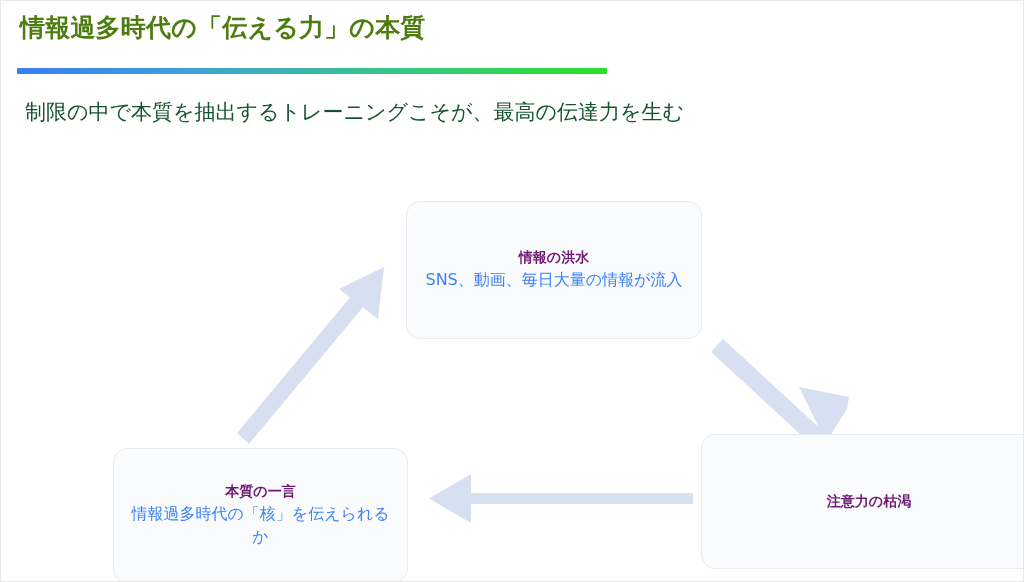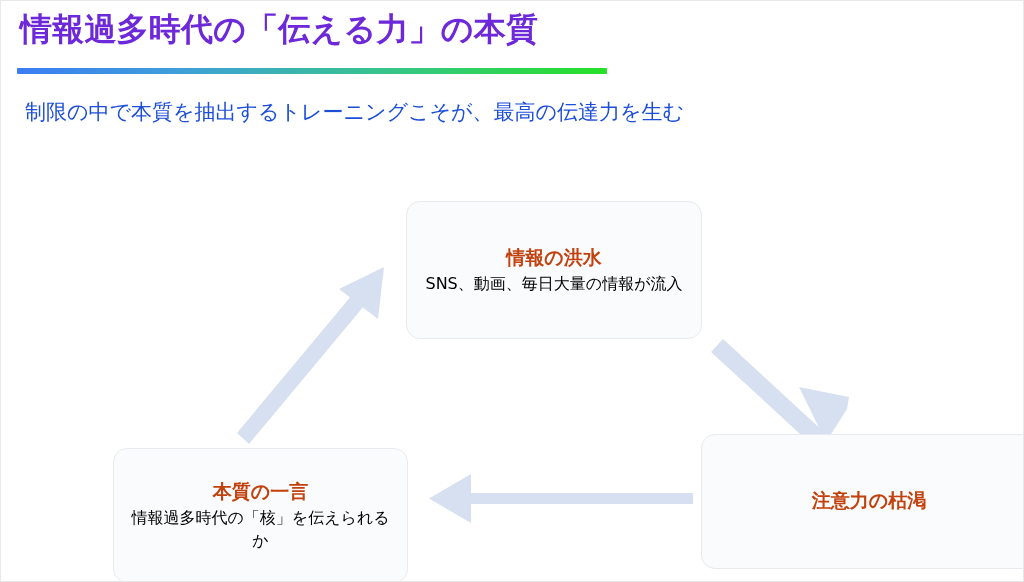--- a/index.html
+++ b/index.html
@@ -24,76 +24,75 @@
     height: 580px;
     background: #ffffff;
     overflow: hidden;
   }
 
   
   .page-title {
     position: absolute;
     left: 19px;
     top: 11px;
-    font-size: 32px;
+    font-size: 25px;
     font-weight: bold;
-    color: #6d28d9;
+    color: #4d7c0f;
     letter-spacing: 0.2px;
     white-space: nowrap;
     line-height: 1.25;
-    font-family: Liberation Mono, monospace;
   }
 
   .title-rule {
     position: absolute;
     left: 16px;
     top: 67px;
     width: 590px;
     height: 6px;
     border-radius: 1px;
     background: linear-gradient(to right, #3b7df4 0%, #3fa0d8 28%, #37c48c 62%, #27e027 100%);
   }
 
   .page-subtitle {
     position: absolute;
     left: 24px;
     top: 97px;
     font-size: 21px;
-    color: #1d4ed8;
+    color: #14532d;
     white-space: nowrap;
     line-height: 1.4;
   }
 
   
   .card {
     position: absolute;
     box-sizing: border-box;
     background: #fafbfc;
     border: 1px solid #e7eaee;
     border-radius: 14px;
     display: flex;
     flex-direction: column;
     align-items: center;
     justify-content: center;
     text-align: center;
     padding: 8px 14px;
   }
 
   .card-title {
-    font-size: 19px;
+    font-size: 14px;
     font-weight: bold;
-    color: #c2410c;
+    color: #701a75;
     line-height: 1.35;
     margin-bottom: 1px;
     white-space: nowrap;
   }
 
   .card-desc {
     font-size: 16px;
-    color: #000000;
+    color: #3b82f6;
     line-height: 1.45;
     max-width: 100%;
   }
 
   #card-top {
     left: 405px;
     top: 200px;
     width: 296px;
     height: 138px;
   }

